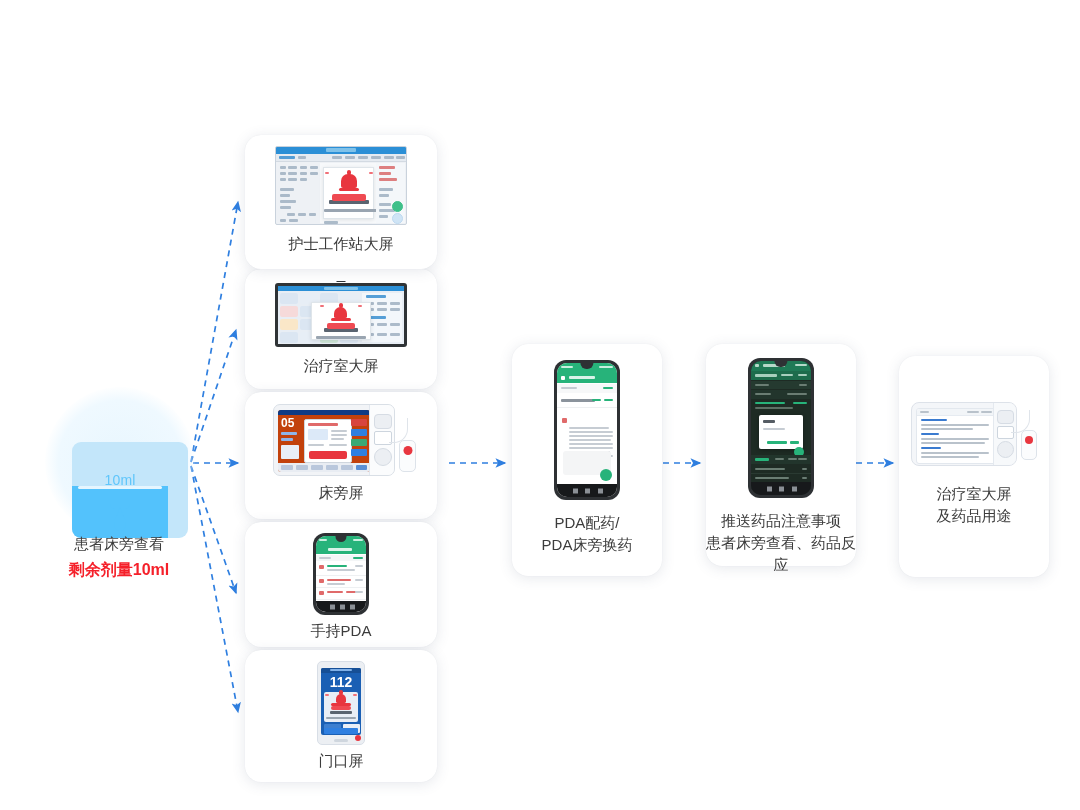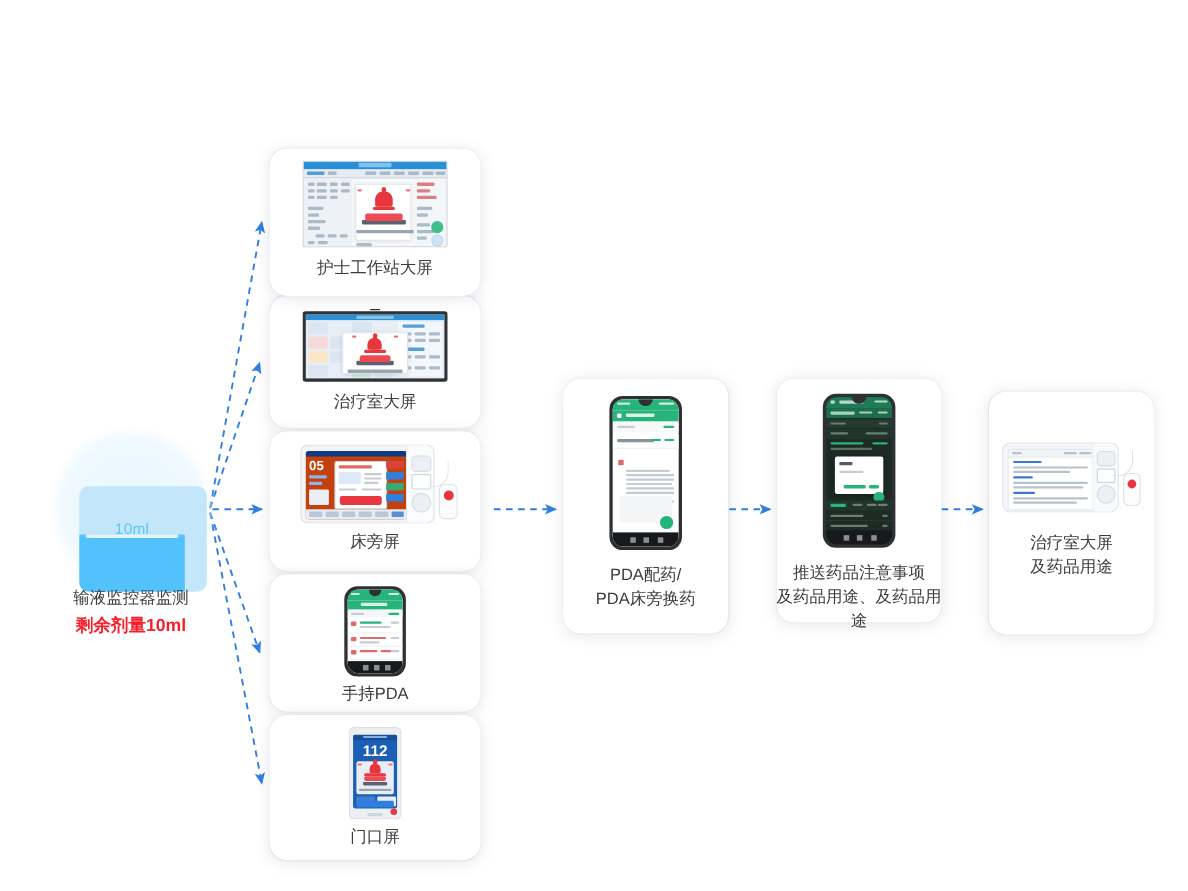--- a/index.html
+++ b/index.html
@@ -122,21 +122,21 @@
   <div class="source">
     <div class="halo"></div>
     <div class="bag">
       <div class="bag-body">
         <div class="bag-fill"></div>
         <div class="bag-vol">10ml</div>
       </div>
       <div class="bag-neck"></div>
       <div class="drop"></div>
     </div>
-    <div class="src-label">输液监控器监测</div>
+    <div class="src-label">患者床旁查看</div>
     <div class="src-alert">剩余剂量10ml</div>
   </div>
 
   <div class="card" style="left:245px;top:269px;width:192px;height:120px;">
     <div class="thumb" style="left:30px;top:12px;width:132px;height:74px;">
       <div class="tv-cam"></div>
       <div class="tv-frame" style="left:0;top:2px;width:132px;height:64px;">
         <div class="pcscr" style="position:relative;left:0;top:0;width:100%;height:100%;border:none;background:#e8eef5;">
           <div class="pc-top" style="height:5px;background:#2b8fd6;">
               <div class="t-title" style="width:34px;height:3px;top:1px;"></div>
@@ -484,21 +484,21 @@
           <span class="ln" style="left:4px;top:2px;width:24px;height:2px;background:#6a7d73;"></span>
         </div>
         <div class="ph-nav" style="height:13px;">
           <i style="left:26%;"></i>
             <i style="left:47%;"></i>
             <i style="left:68%;"></i>
         </div>
       </div>
     </div>
     <div class="card-label" style="top:166px;">推送药品注意事项</div>
-    <div class="card-label" style="top:188px;">及药品用途、及药品用途</div>
+    <div class="card-label" style="top:188px;">患者床旁查看、药品反应</div>
   </div>
 
   <div class="card" style="left:899px;top:356px;width:150px;height:221px;">
     <div class="thumb" style="left:12px;top:46px;width:128px;height:64px;">
       <div class="tab-body" style="left:0;top:0;width:106px;height:64px;">
         <div class="tab-scr" style="left:4px;top:5px;width:78px;height:54px;">
           <div style="position:absolute;left:0;top:0;right:0;height:6px;background:#f2f5f8;border-bottom:1px solid #e6ebf1;">
             <span class="doc-l" style="left:3px;top:2px;width:9px;height:2px;"></span>
             <span class="doc-l" style="right:16px;top:2px;width:12px;height:2px;"></span>
             <span class="doc-l" style="right:3px;top:2px;width:11px;height:2px;"></span>

